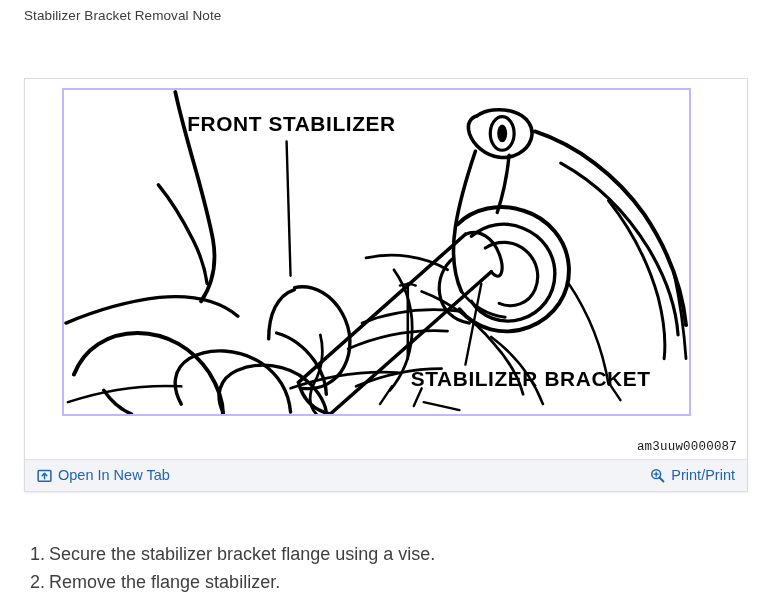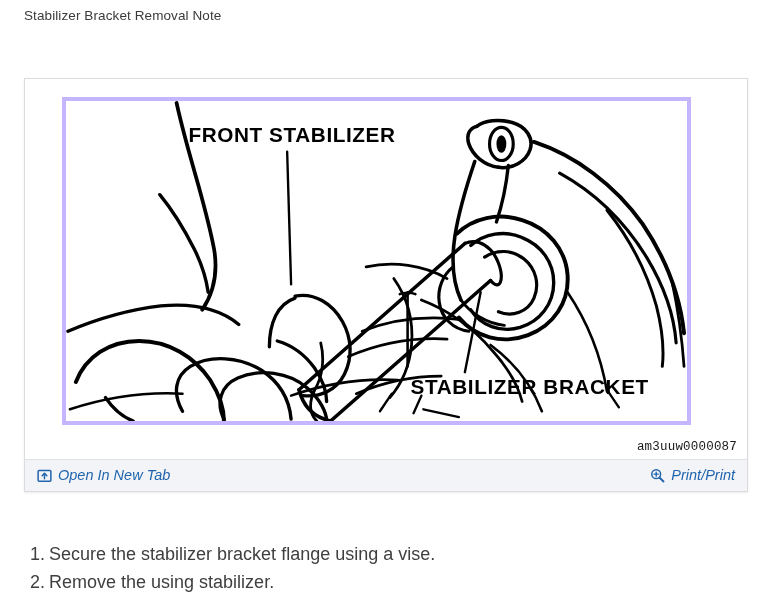--- a/index.html
+++ b/index.html
@@ -45,24 +45,24 @@
     left: 0;
     top: 0;
     width: 100%;
     height: 381px;
     overflow: hidden;
   }
 
   .illustration-frame {
     position: absolute;
     left: 37px;
-    top: 18px;
+    top: 9px;
     width: 629px;
     height: 328px;
-    border: 4px solid #c4b5fd;
+    border: 2px solid #c4b5fd;
     box-sizing: border-box;
     background: #ffffff;
     overflow: hidden;
   }
   .illustration-frame svg {
     display: block;
     width: 100%;
     height: 100%;
   }
 
@@ -83,21 +83,20 @@
     bottom: 0;
     width: 100%;
     height: 32px;
     background: #f3f4f7;
     border-top: 1px solid #e1e2e6;
     box-sizing: border-box;
     display: flex;
     align-items: center;
     justify-content: space-between;
     padding: 0 12px;
-    font-style: italic;
   }
   .fig-link {
     display: inline-flex;
     align-items: center;
     gap: 6px;
     color: #1f64ad;
     font-size: 14.5px;
     text-decoration: none;
     cursor: pointer;
     line-height: 1;
@@ -259,15 +258,15 @@
     </span>
 
   </div>
 </div>
 
 <ul class="steps">
   <li>
     <span class="num">1.</span><span>Secure the stabilizer bracket flange using a vise.</span>
   </li>
   <li>
-    <span class="num">2.</span><span>Remove the using stabilizer.</span>
+    <span class="num">2.</span><span>Remove the flange stabilizer.</span>
   </li>
 </ul>
 
 </body></html>

